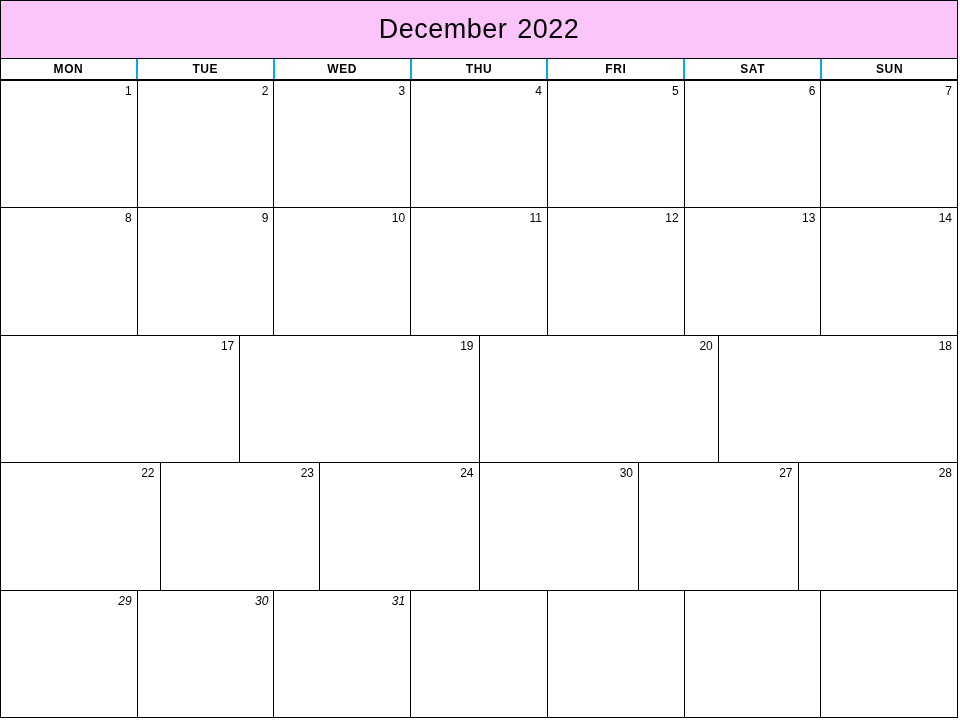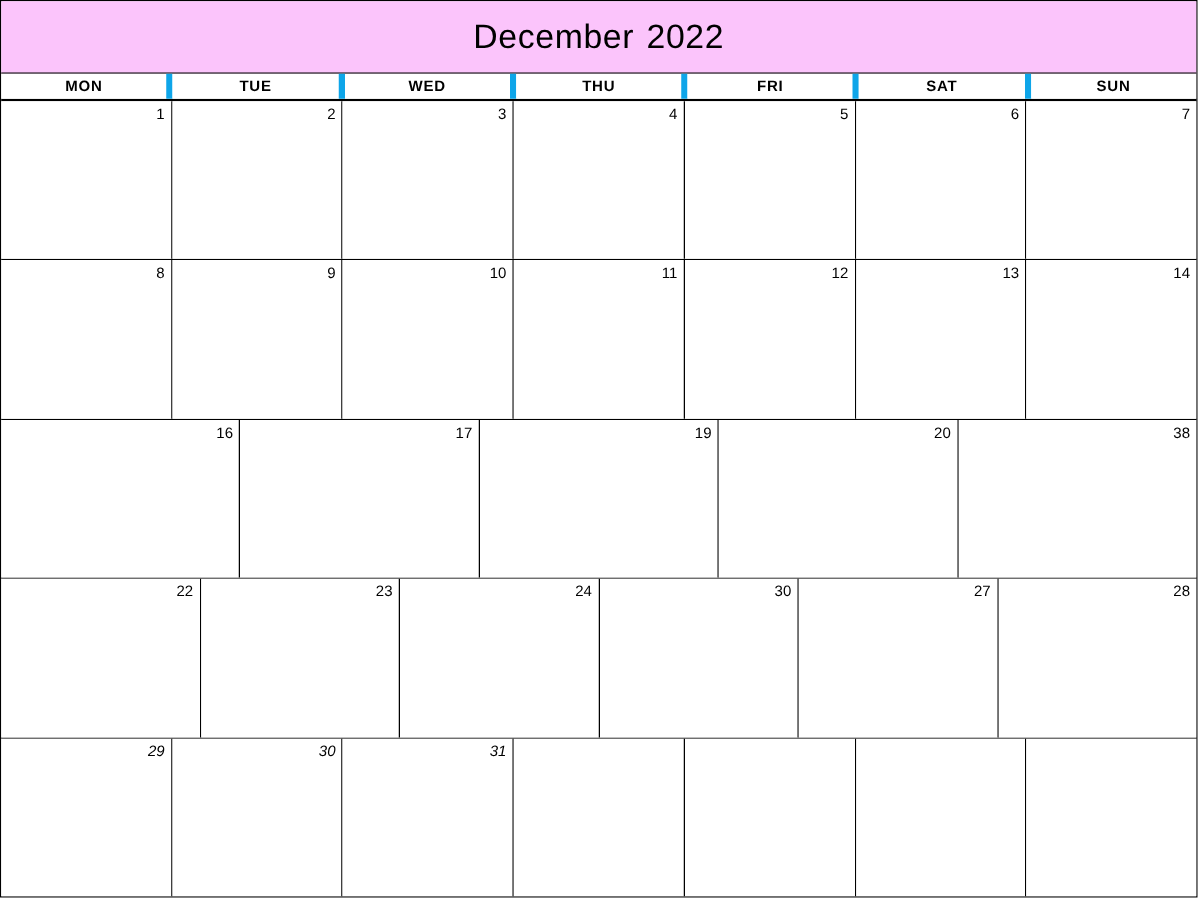--- a/index.html
+++ b/index.html
@@ -40,21 +40,21 @@
     margin-right: 10px;
   }
   .dow-row {
     display: flex;
     height: 22px;
     border-bottom: 2px solid #000000;
     box-sizing: border-box;
   }
   .dow-cell {
     flex: 1 1 0;
-    border-right: 5px solid #0ea5e9;
+    border-right: 2px solid #0ea5e9;
     box-sizing: border-box;
     display: flex;
     align-items: center;
     justify-content: center;
     font-size: 12px;
     font-weight: bold;
     color: #000000;
     background: #ffffff;
     letter-spacing: 0.6px;
   }
@@ -161,33 +161,30 @@
       <div class="day-cell">
           <span class="day-number">13</span>
         </div>
       <div class="day-cell">
           <span class="day-number">14</span>
         </div>
     </div>
 
     <div class="week-row">
       <div class="day-cell">
-          <span class="day-number">16</span>
-        </div>
-      <div class="day-cell">
           <span class="day-number">17</span>
         </div>
       <div class="day-cell">
           <span class="day-number">19</span>
         </div>
       <div class="day-cell">
           <span class="day-number">20</span>
         </div>
       <div class="day-cell">
-          <span class="day-number">38</span>
+          <span class="day-number">18</span>
         </div>
     </div>
 
     <div class="week-row">
       <div class="day-cell">
           <span class="day-number">22</span>
         </div>
       <div class="day-cell">
           <span class="day-number">23</span>
         </div>

